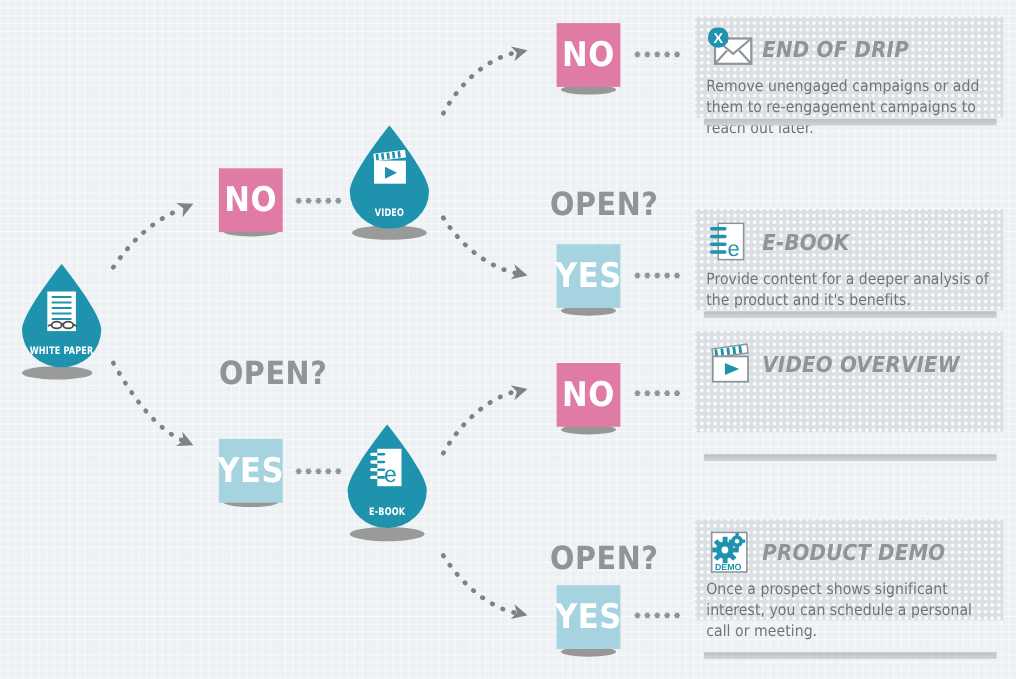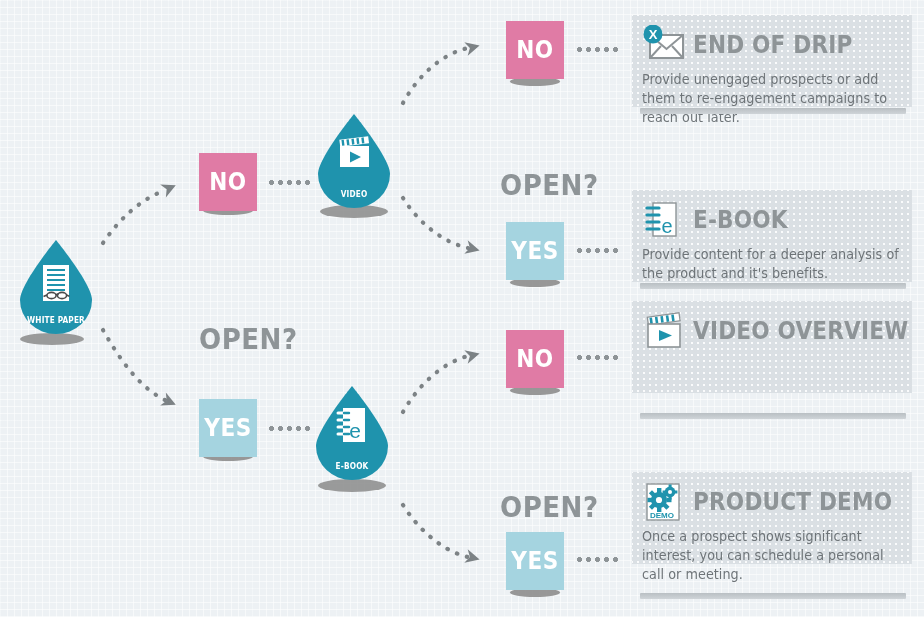--- a/index.html
+++ b/index.html
@@ -78,21 +78,21 @@
   .chip {
     position: absolute;
     width: 58px;
     height: 58px;
     display: flex;
     align-items: center;
     justify-content: center;
     color: #ffffff;
     font-family: "Liberation Sans Narrow", "DejaVu Sans Condensed", "Liberation Sans", sans-serif;
     font-weight: bold;
-    font-size: 24px;
+    font-size: 31px;
     letter-spacing: 0.5px;
   }
   .chip.no  { background: #e07ba5; }
   .chip.yes { background: #a5d4e0; }
   .chip-shadow {
     position: absolute;
     width: 50px;
     height: 9px;
     background: #8d8d8d;
     border-radius: 50%;
@@ -143,24 +143,25 @@
   .card-head {
     display: flex;
     align-items: center;
     gap: 9px;
     height: 44px;
   }
   .card-title {
     color: #8e9497;
     font-family: "Liberation Sans Narrow", "DejaVu Sans Condensed", "Liberation Sans", sans-serif;
     font-weight: bold;
-    font-size: 24px;
+    font-size: 20px;
     letter-spacing: 0.2px;
     line-height: 1;
     white-space: nowrap;
+    font-style: italic;
   }
   .card-body {
     color: #6e7478;
     font-family: "Liberation Sans Narrow", "DejaVu Sans Condensed", "Liberation Sans", sans-serif;
     font-size: 14.2px;
     line-height: 19px;
     margin-top: 3px;
     letter-spacing: 0.05px;
   }
   .card-icon {
@@ -336,21 +337,21 @@
         <svg width="44" height="40" viewBox="0 0 44 40">
           <rect x="8" y="10" width="33" height="23" fill="#ffffff" stroke="#8e9497" stroke-width="2"></rect>
           <path d="M8,10 L24.5,24 L41,10" fill="none" stroke="#8e9497" stroke-width="2"></path>
           <path d="M8,33 L19,21 M41,33 L30,21" fill="none" stroke="#8e9497" stroke-width="2"></path>
           <circle cx="11" cy="9" r="9.5" fill="#1f93ad"></circle>
           <text x="11" y="14" fill="#ffffff" font-family="'Liberation Sans', sans-serif" font-size="13" font-weight="bold" text-anchor="middle">X</text>
         </svg>
       </div>
       <div class="card-title">END OF DRIP</div>
     </div>
-    <div class="card-body">Provide unengaged prospects or add them to re-engagement campaigns to reach out later.</div>
+    <div class="card-body">Remove unengaged campaigns or add them to re-engagement campaigns to reach out later.</div>
   </div>
   <div class="card-bar" style="top:108px;"></div>
 
   <div class="card" style="top:190px; height:92px;">
     <div class="card-head">
       <div class="card-icon">
         <svg width="42" height="40" viewBox="0 0 42 40">
           <rect x="11" y="3" width="23" height="33" fill="#ffffff" stroke="#8e9497" stroke-width="1.4"></rect>
           <g stroke="#1f93ad" stroke-width="3.2" stroke-linecap="round">
             <line x1="5" y1="8" x2="17" y2="8"></line>

